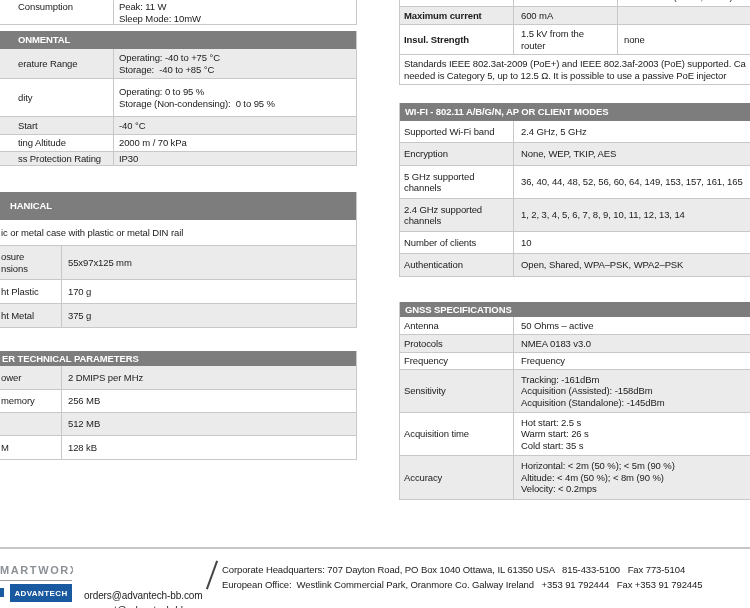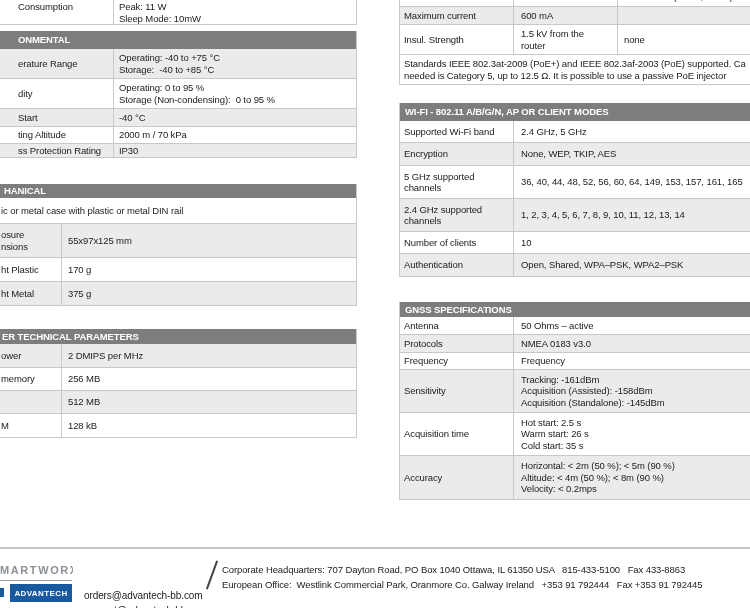--- a/index.html
+++ b/index.html
@@ -16,21 +16,21 @@
   .row.g{background:#ebebeb;}
   .lab,.vv{display:flex;flex-direction:column;justify-content:center;box-sizing:border-box;overflow:hidden;}
   .lab{border-right:1px solid #c8c8c8;padding-left:18px;flex-shrink:0;}
   .vv{flex:1;padding-left:5px;}
   .top{justify-content:flex-start;padding-top:1px;}
   .ln{line-height:11.5px;white-space:pre;}
   .labA{width:114px;}
   .labB{width:62px;padding-left:1px;}
   .labB + .vv{padding-left:6px;}
   .span-row{display:flex;align-items:center;border-bottom:1px solid #c8c8c8;box-sizing:border-box;padding-left:1px;background:#fff;}
-  .t3 .lab{width:114px;padding-left:4px;}
+  .t3 .lab{width:114px;padding-left:4px;font-weight:bold;}
   .t3 .v1{width:104px;border-right:1px solid #c8c8c8;flex:none;padding-left:7px;}
   .t3 .v2{flex:1;padding-left:6px;}
   .r2 .lab{width:114px;padding-left:4px;}
   .r2 .vv{padding-left:7px;}
   .note{display:flex;flex-direction:column;justify-content:center;border-bottom:1px solid #c8c8c8;box-sizing:border-box;padding-left:4px;background:#fff;overflow:hidden;}
   
   .rule{position:absolute;left:0;top:547px;width:750px;height:2px;background:#c6c6c6;}
   .logo-text{position:absolute;left:0;top:564px;width:73px;font-size:11px;letter-spacing:1.6px;
              color:#8b9196;font-weight:bold;white-space:pre;overflow:hidden;}
   .logo-line{position:absolute;left:0;top:580px;width:72px;height:1px;background:#9aa0a4;}
@@ -69,21 +69,21 @@
       </div>
       <div class="row g" style="height:30px">
         <div class="lab labA">
             <div class="ln">erature Range</div>
           </div>
         <div class="vv">
           <div class="ln">Operating: -40 to +75 °C</div>
           <div class="ln">Storage:  -40 to +85 °C</div>
         </div>
       </div>
-      <div class="row" style="height:30px">
+      <div class="row" style="height:38px">
         <div class="lab labA">
             <div class="ln">dity</div>
           </div>
         <div class="vv">
           <div class="ln">Operating: 0 to 95 %</div>
           <div class="ln">Storage (Non-condensing):  0 to 95 %</div>
         </div>
       </div>
       <div class="row g" style="height:18px">
         <div class="lab labA">
@@ -105,21 +105,21 @@
         <div class="lab labA">
             <div class="ln">ss Protection Rating</div>
           </div>
         <div class="vv">
             <div class="ln">IP30</div>
           </div>
       </div>
     </div>
 
     <div class="ltbl" style="margin-top:26px">
-      <div class="bar" style="height:14px;padding-left:4px">
+      <div class="bar" style="height:28px;padding-left:10px">
         <div class="ln">HANICAL</div>
       </div>
       <div class="span-row" style="height:26px">
         <div class="ln">ic or metal case with plastic or metal DIN rail</div>
       </div>
       <div class="row g" style="height:34px">
         <div class="lab labB">
           <div class="ln">osure</div>
           <div class="ln">nsions</div>
         </div>
@@ -352,17 +352,17 @@
   <div class="badge">ADVANTECH</div>
 
   <div class="emails">
     <div class="ln">orders@advantech-bb.com</div>
     <div class="ln">support@advantech-bb.com</div>
   </div>
 
   <div class="slash"></div>
 
   <div class="corp">
-    <div class="ln"><b>Corporate Headquarters:</b><span> 707 Dayton Road, PO Box 1040 Ottawa, IL 61350 USA   815-433-5100   Fax 433-8863</span></div>
+    <div class="ln"><b>Corporate Headquarters:</b><span> 707 Dayton Road, PO Box 1040 Ottawa, IL 61350 USA   815-433-5100   Fax 773-5104</span></div>
     <div class="ln"><b>European Office:</b><span>  Westlink Commercial Park, Oranmore Co. Galway Ireland   +353 91 792444   Fax +353 91 792445</span></div>
   </div>
 
 </div>
 
 </body></html>

